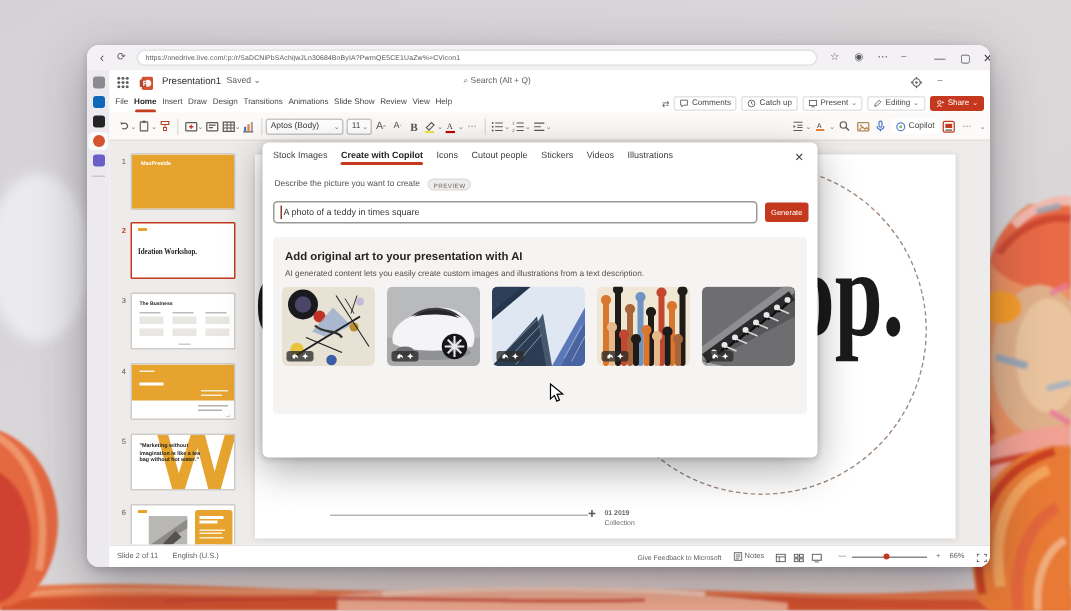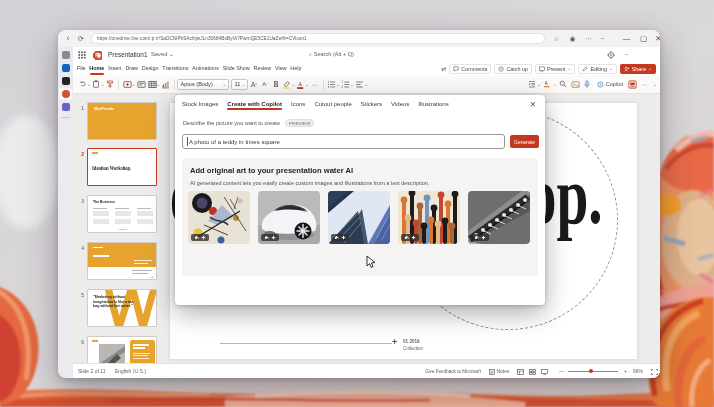--- a/index.html
+++ b/index.html
@@ -578,21 +578,21 @@
     </div>
     <span class="dclose">✕</span>
     <span class="dlabel">Describe the picture you want to create</span>
     <span class="dpreview">PREVIEW</span>
     <div class="dinput">
       <span class="caret"></span>
       <span class="val">A photo of a teddy in times square</span>
     </div>
     <div class="dgen">Generate</div>
     <div class="dpanel">
-      <span class="dheading">Add original art to your presentation water AI</span>
+      <span class="dheading">Add original art to your presentation with AI</span>
       <span class="ddesc">AI generated content lets you easily create custom images and illustrations from a text description.</span>
 
       <div class="dimg" style="left:6px;">
         <svg width="62" height="53" viewBox="0 0 62 53">
           <rect width="62" height="53" fill="#e8e2d4"></rect>
           <circle cx="14" cy="12" r="10" fill="#1a1a1e"></circle>
           <circle cx="14" cy="12" r="5.5" fill="#4a4667"></circle>
           <circle cx="25" cy="20" r="4" fill="#c03226"></circle>
           <path d="M20 30 L34 14 L46 26 L30 34 Z" fill="#9db0cc" opacity=".85"></path>
           <circle cx="10" cy="42" r="4.5" fill="#e8c33c"></circle>

